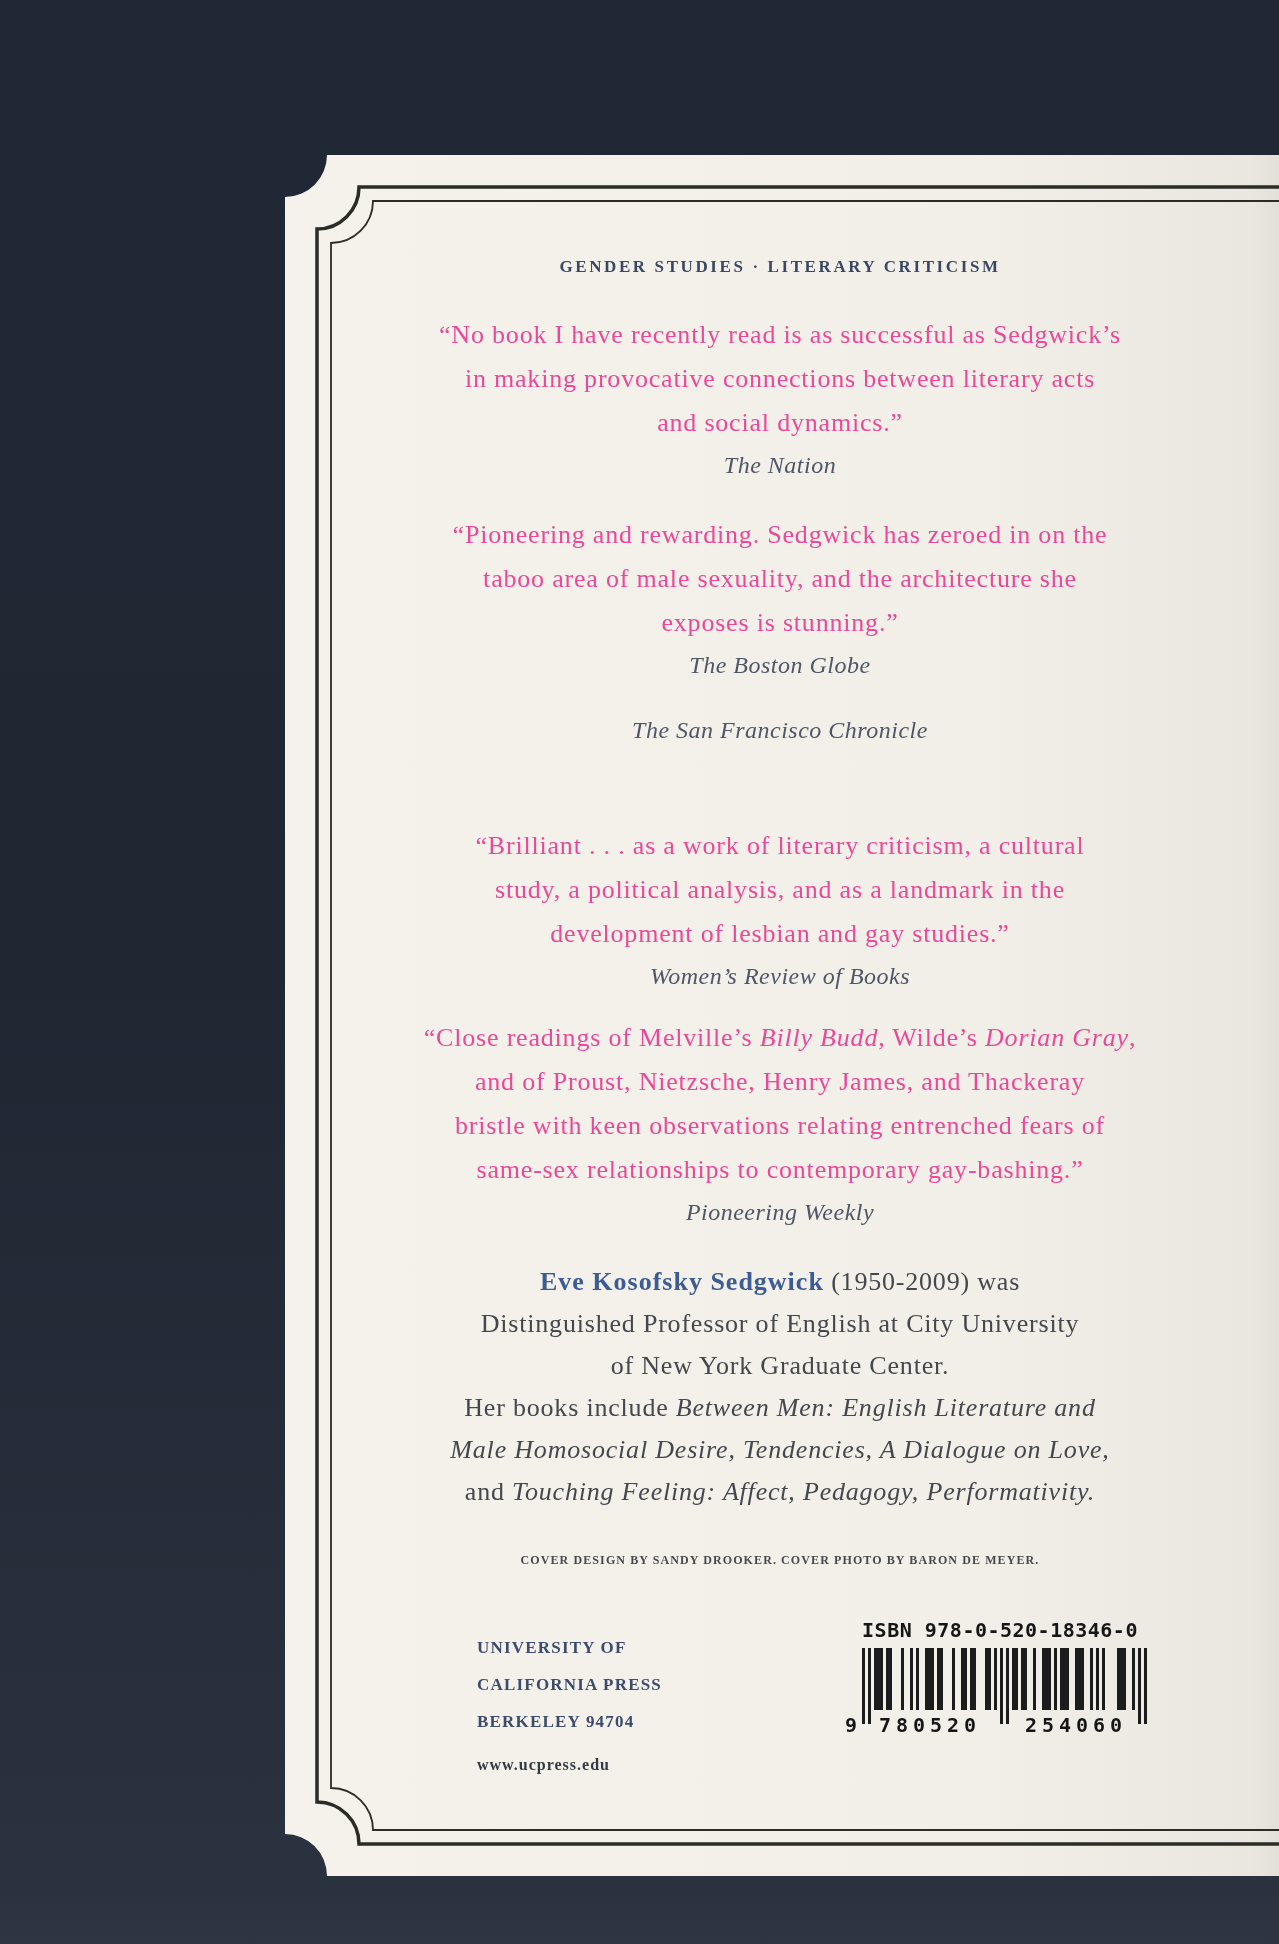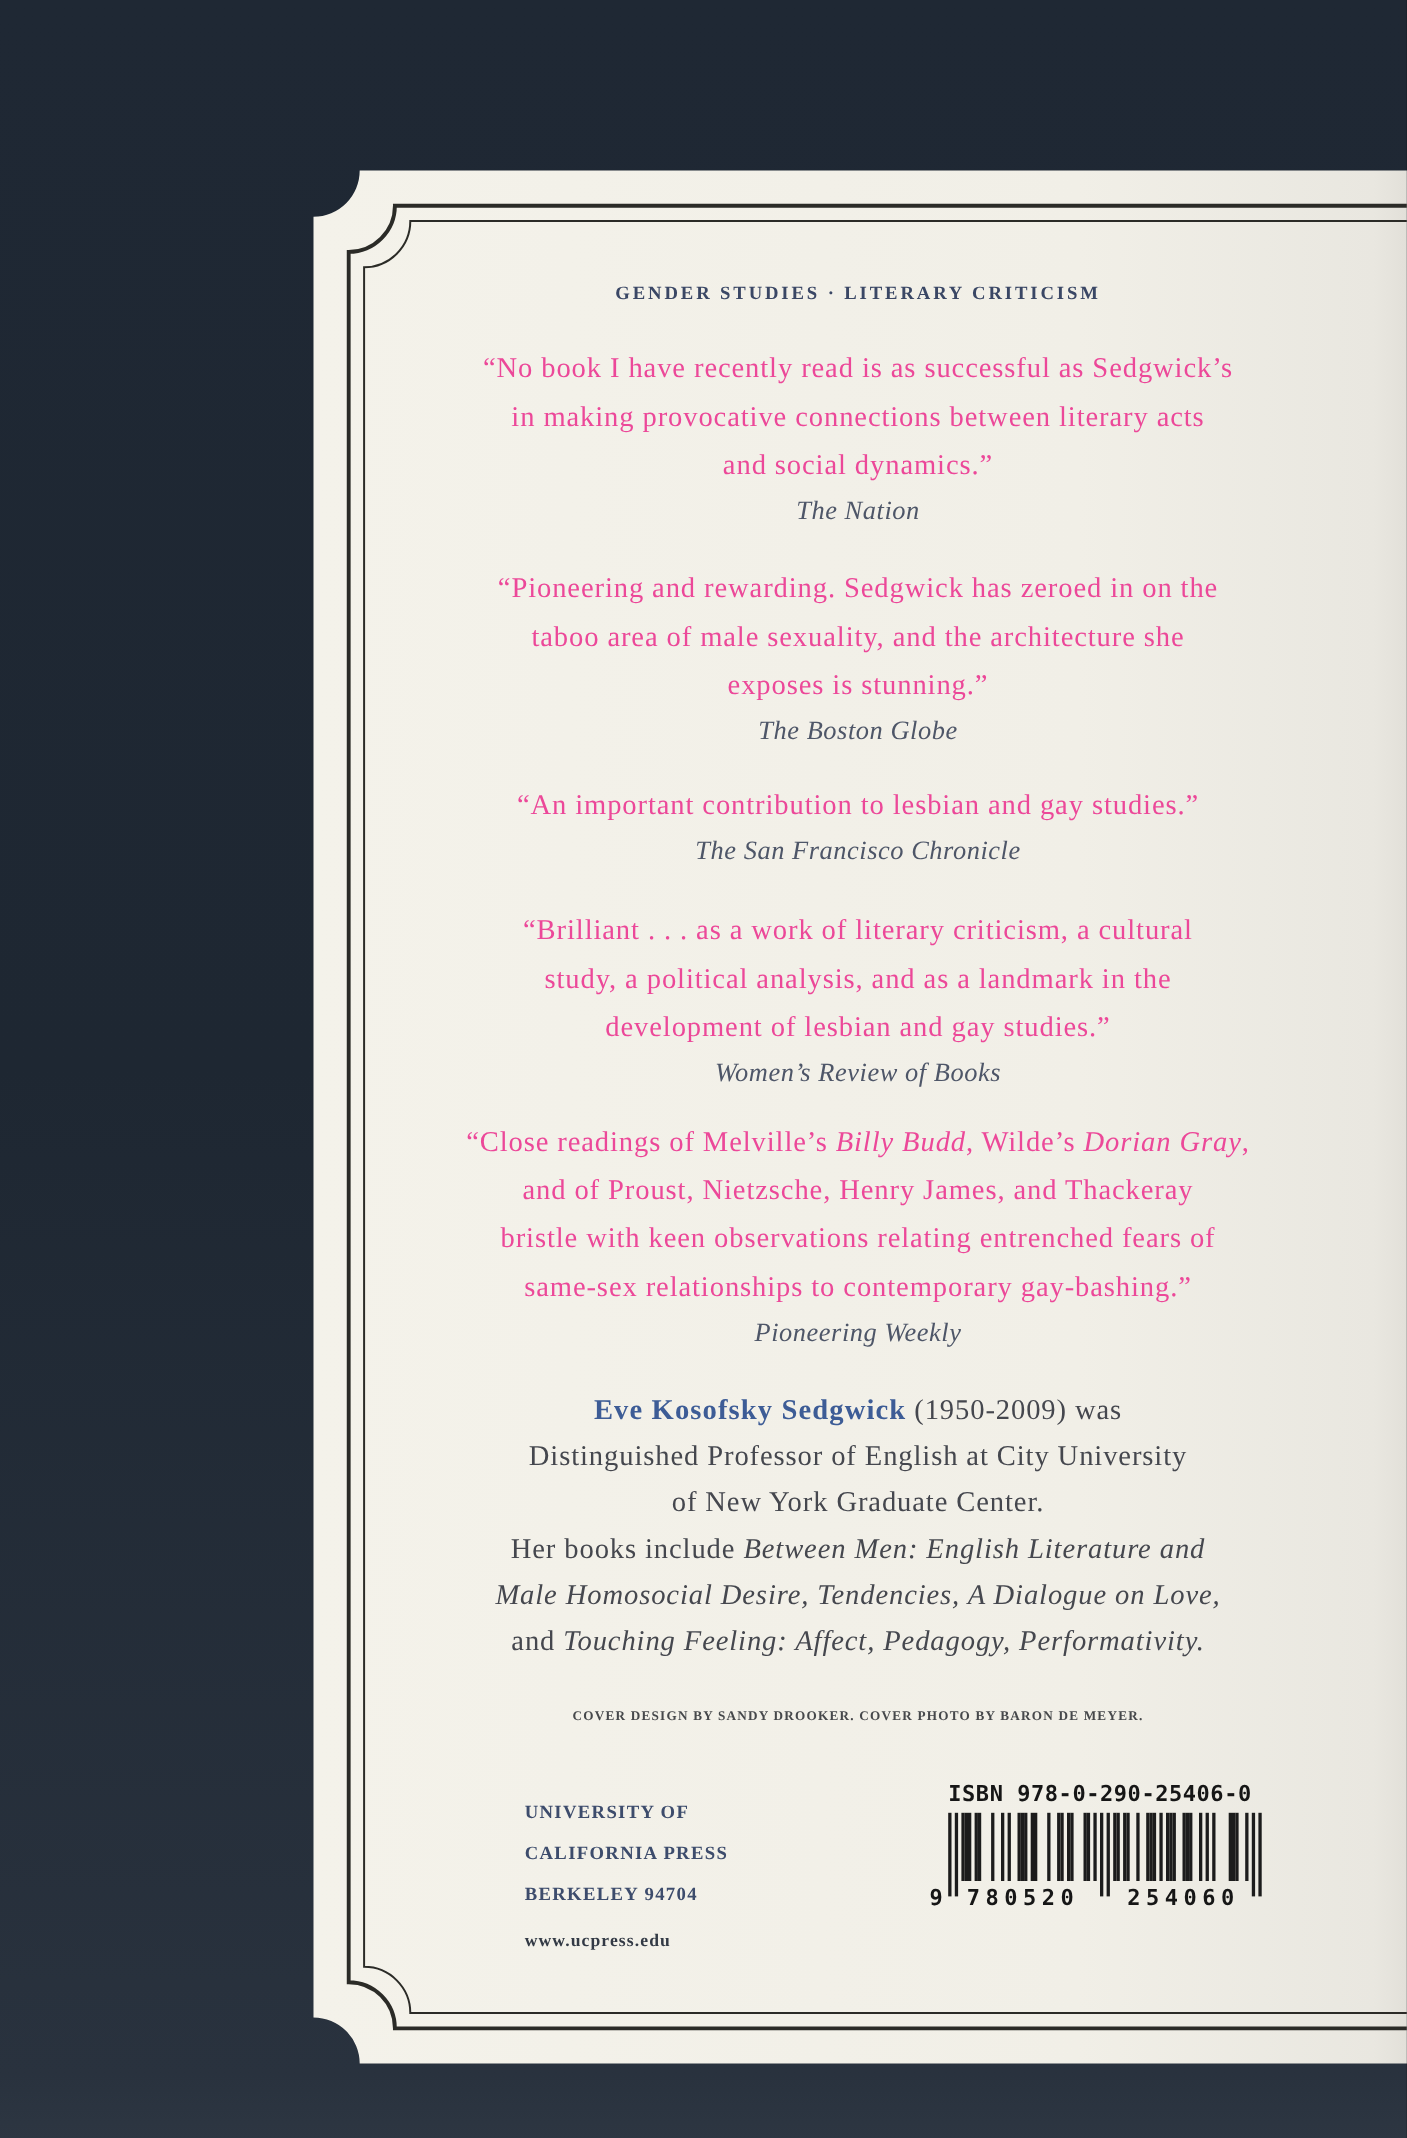--- a/index.html
+++ b/index.html
@@ -81,21 +81,20 @@
           <div class="ln"><span>and social dynamics.”</span></div>
           <div class="src">The Nation</div>
         </div>
         <div class="block q" style="top: 513px;">
           <div class="ln"><span>“Pioneering and rewarding. Sedgwick has zeroed in on the</span></div>
           <div class="ln"><span>taboo area of male sexuality, and the architecture she</span></div>
           <div class="ln"><span>exposes is stunning.”</span></div>
           <div class="src">The Boston Globe</div>
         </div>
         <div class="block q" style="top: 710px;">
-          <div class="ln"><span>“An important contribution to lesbian and gay studies.”</span></div>
           <div class="src">The San Francisco Chronicle</div>
         </div>
         <div class="block q" style="top: 824px;">
           <div class="ln"><span>“Brilliant . . . as a work of literary criticism, a cultural</span></div>
           <div class="ln"><span>study, a political analysis, and as a landmark in the</span></div>
           <div class="ln"><span>development of lesbian and gay studies.”</span></div>
           <div class="src">Women’s Review of Books</div>
         </div>
         <div class="block q" style="top: 1016px; text-align: center;">
           <div class="ln"><span>“Close readings of Melville’s </span><span class="i">Billy Budd</span><span>, Wilde’s </span><span class="i">Dorian Gray</span><span>,</span></div>
@@ -119,21 +118,21 @@
 
     <div class="pub">
       <div>UNIVERSITY OF</div>
       <div>CALIFORNIA PRESS</div>
       <div>BERKELEY 94704</div>
       <div class="www">www.ucpress.edu</div>
     </div>
   </div>
 
   <div id="barcode">
-    <div class="isbn-label">ISBN 978-0-290-25406-0</div>
+    <div class="isbn-label">ISBN 978-0-520-18346-0</div>
     <div id="bars">
         <div class="m on g"></div>
         <div class="m g"></div>
         <div class="m on g"></div>
         <div class="m"></div>
         <div class="m on"></div>
         <div class="m on"></div>
         <div class="m on"></div>
         <div class="m"></div>
         <div class="m on"></div>

